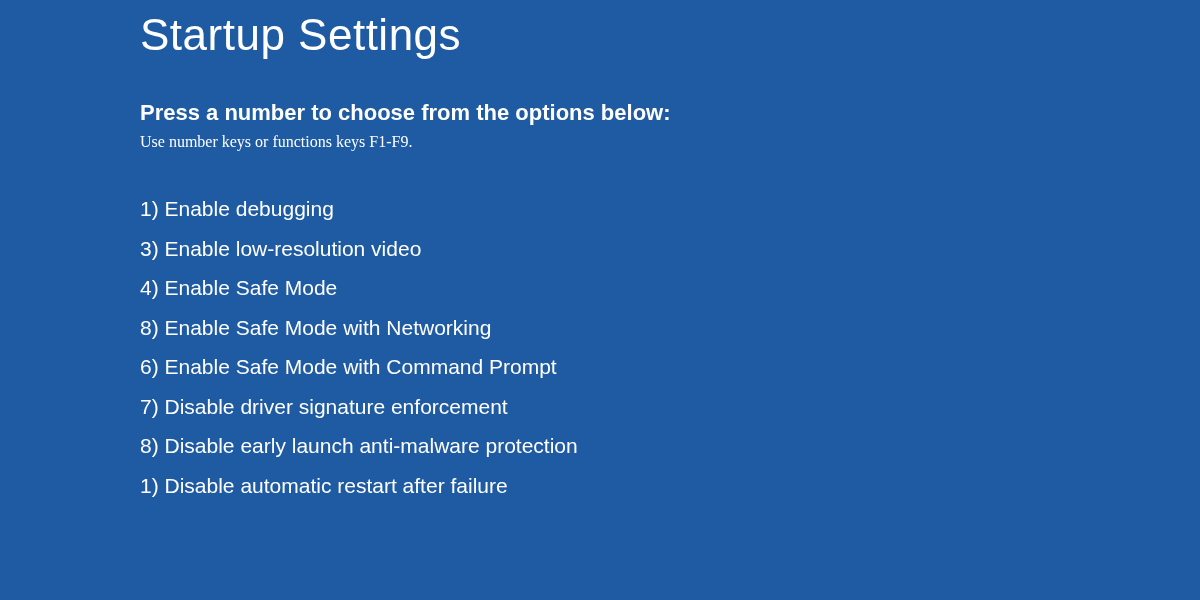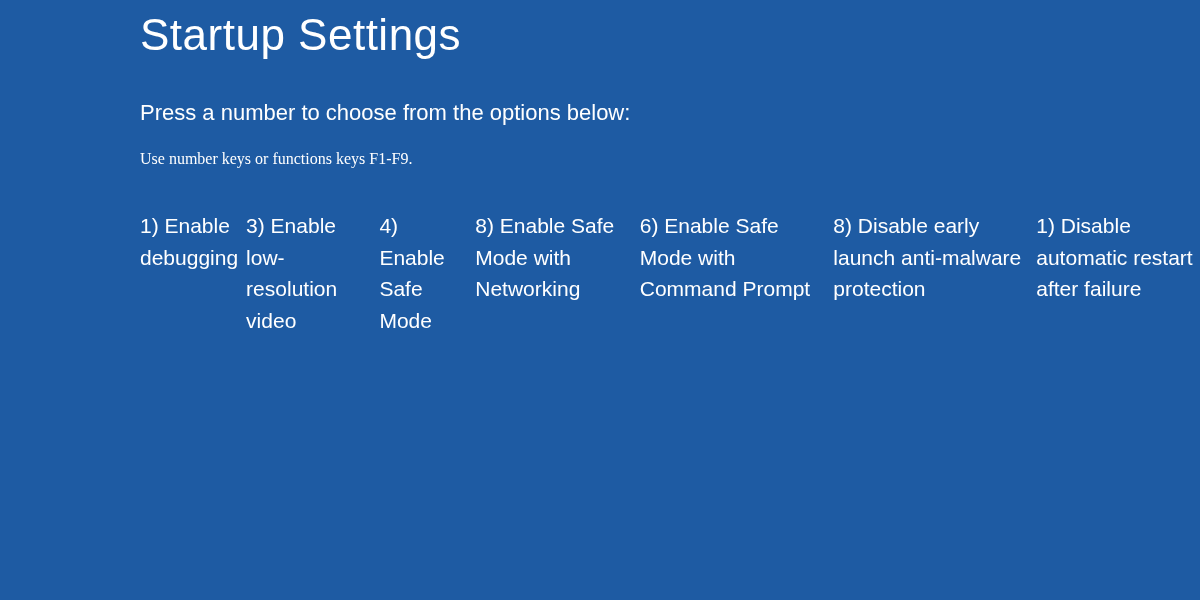--- a/index.html
+++ b/index.html
@@ -18,32 +18,32 @@
       padding-top: 10px;
     }
     .title {
       font-size: 44px;
       font-weight: 400;
       letter-spacing: 0.5px;
       margin-bottom: 40px;
     }
     .instruction {
       font-size: 22px;
-      font-weight: 400;
-      margin-bottom: 24px;
+      font-weight: 700;
+      margin-bottom: 7px;
     }
     .hint {
       font-size: 16px;
       font-weight: 300;
       margin-bottom: 42px;
       font-family: Liberation Serif, serif;
     }
     .options {
       display: flex;
-      flex-direction: row;
+      flex-direction: column;
       gap: 8px;
     }
     .option-item {
       font-size: 21px;
       font-weight: 300;
       line-height: 1.5;
     }
   </style>
 </head>
 <body>
@@ -53,15 +53,16 @@
 <p class="instruction">Press a number to choose from the options below:</p>
 
 <p class="hint">Use number keys or functions keys F1-F9.</p>
 
 <div class="options">
   <div class="option-item">1) Enable debugging</div>
   <div class="option-item">3) Enable low-resolution video</div>
   <div class="option-item">4) Enable Safe Mode</div>
   <div class="option-item">8) Enable Safe Mode with Networking</div>
   <div class="option-item">6) Enable Safe Mode with Command Prompt</div>
+  <div class="option-item">7) Disable driver signature enforcement</div>
   <div class="option-item">8) Disable early launch anti-malware protection</div>
   <div class="option-item">1) Disable automatic restart after failure</div>
 </div>
 
 </body></html>

